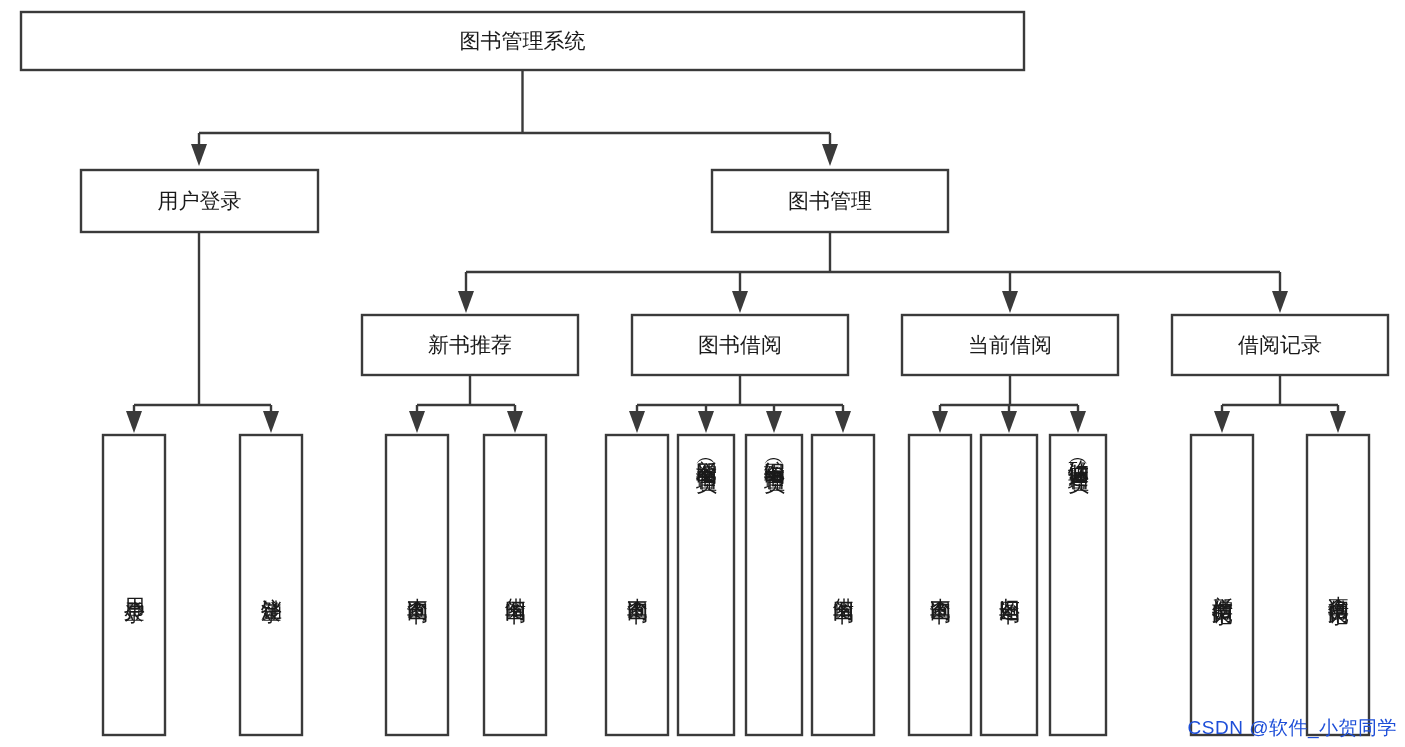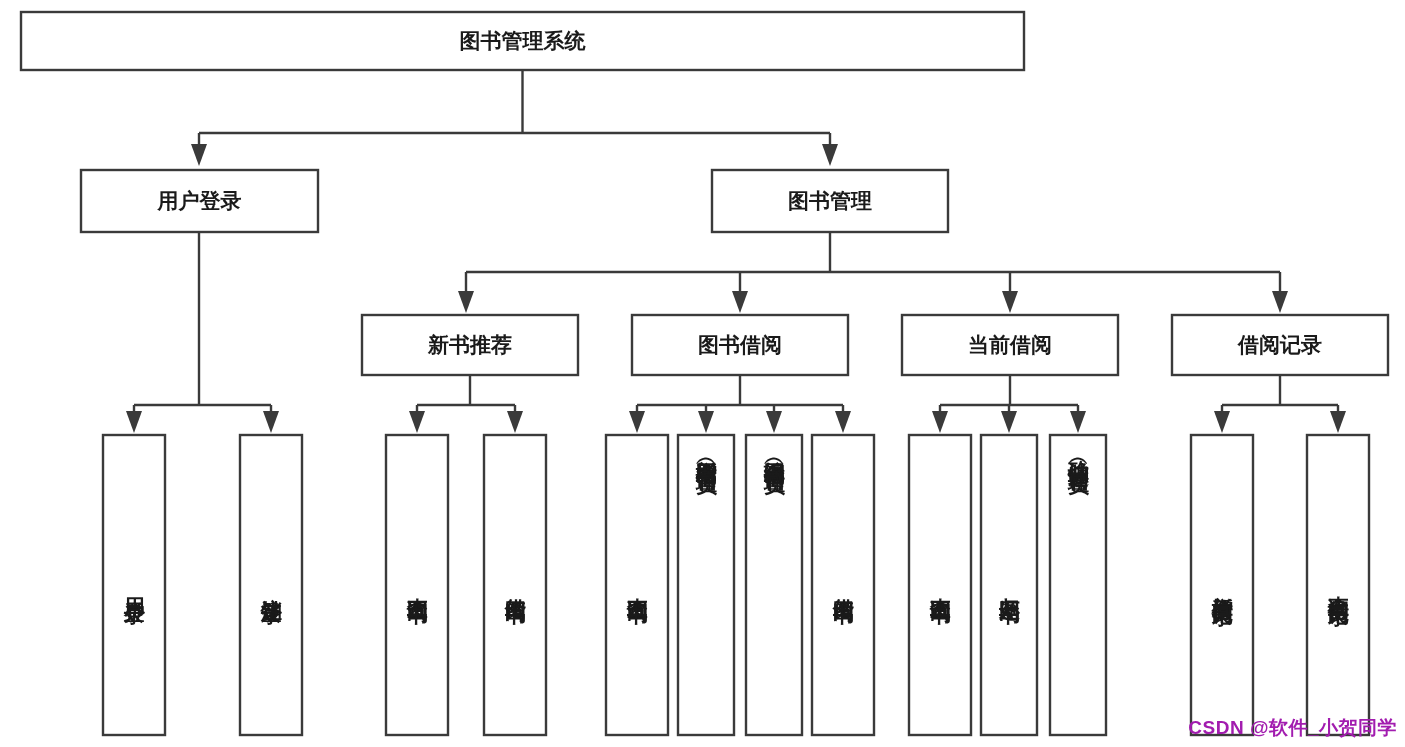--- a/index.html
+++ b/index.html
@@ -9,21 +9,20 @@
   }
   body {
     font-family: "Liberation Sans", "DejaVu Sans", sans-serif;
   }
   #canvas {
     position: relative;
     width: 1405px;
     height: 747px;
     background: #ffffff;
     overflow: hidden;
-    font-weight: bold;
   }
   svg.diagram {
     position: absolute;
     left: 0;
     top: 0;
     width: 1405px;
     height: 747px;
   }
   .node-box {
     fill: #ffffff;
@@ -61,21 +60,21 @@
     color: #1a1a1a;
     pointer-events: none;
     white-space: nowrap;
   }
   .watermark {
     position: absolute;
     right: 8px;
     bottom: 6px;
     font-family: "Liberation Sans", "DejaVu Sans", sans-serif;
     font-size: 19px;
-    color: #a21caf;
+    color: #1d4ed8;
     letter-spacing: 0.5px;
     white-space: nowrap;
   }
 </style>
 </head>
 <body>
 
 <div id="canvas">
 
   <svg class="diagram" viewBox="0 0 1405 747">

